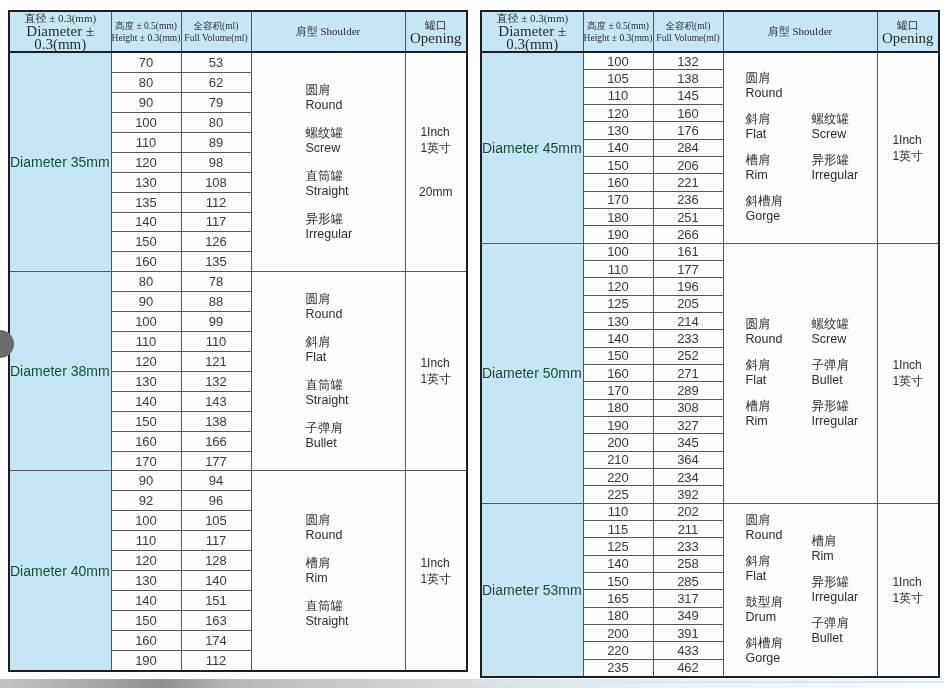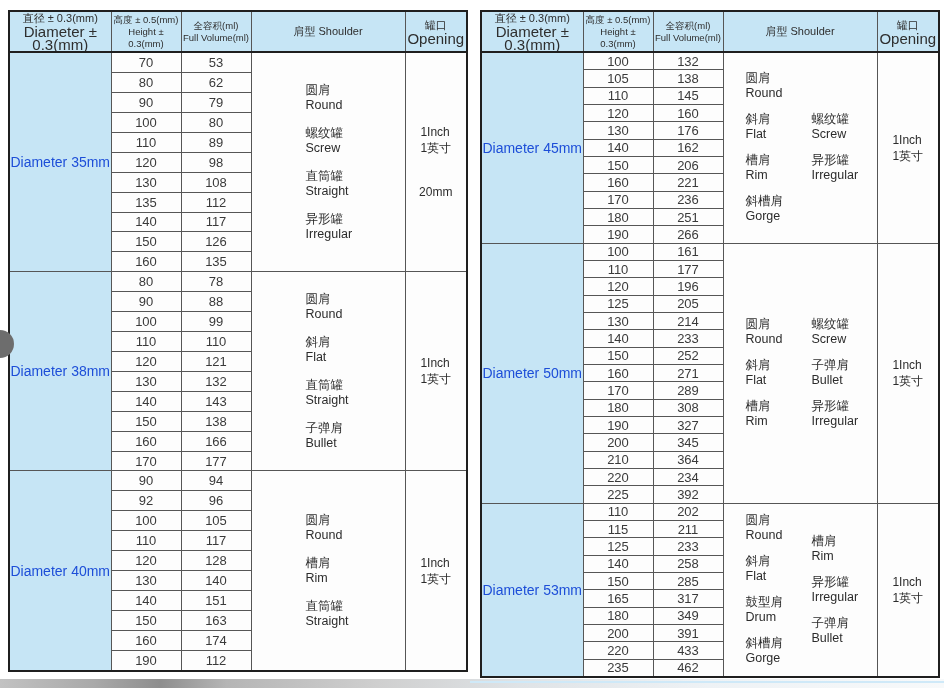--- a/index.html
+++ b/index.html
@@ -20,35 +20,35 @@
     width:100%;height:100%;
     border-collapse:collapse;table-layout:fixed;
     border:2px solid #1f1f1f;
     background:#fdfdfd;
   }
   table.spec th, table.spec td{
     border:1px solid #565656;
     padding:0;
     overflow:hidden;
   }
-  thead tr{height:36px;}
+  thead tr{height:36px;font-family:Liberation Serif, serif;}
   th{
     background:#c6e5f5;
     font-weight:normal;
     text-align:center;
     vertical-align:middle;
     border-bottom:2px solid #1f1f1f !important;
   }
   th .zh{font-size:11px;line-height:13px;}
   th .en{font-size:15px;line-height:13px;}
   th.small .zh, th.small .en{font-size:9.5px;line-height:12px;}
   td.diam-cell{
     background:#c6e5f5;
-    text-align:center;vertical-align:middle;
-    font-size:14px;color:#1d4ed8;
+    text-align:left;vertical-align:middle;
+    font-size:14px;color:#14532d;
   }
   td.num-cell{
     text-align:center;vertical-align:middle;
     font-size:13px;color:#3a3a3a;
     background:#fdfdfd;
   }
   td.shoulder-cell, td.open-cell{background:#fdfdfd;vertical-align:middle;}
   .shoulder-wrap{
     display:flex;flex-direction:row;align-items:center;
     width:100%;height:100%;
@@ -424,21 +424,21 @@
           <tr>
             <td class="num-cell">120</td>
             <td class="num-cell">160</td>
           </tr>
           <tr>
             <td class="num-cell">130</td>
             <td class="num-cell">176</td>
           </tr>
           <tr>
             <td class="num-cell">140</td>
-            <td class="num-cell">162</td>
+            <td class="num-cell">284</td>
           </tr>
           <tr>
             <td class="num-cell">150</td>
             <td class="num-cell">206</td>
           </tr>
           <tr>
             <td class="num-cell">160</td>
             <td class="num-cell">221</td>
           </tr>
           <tr>

